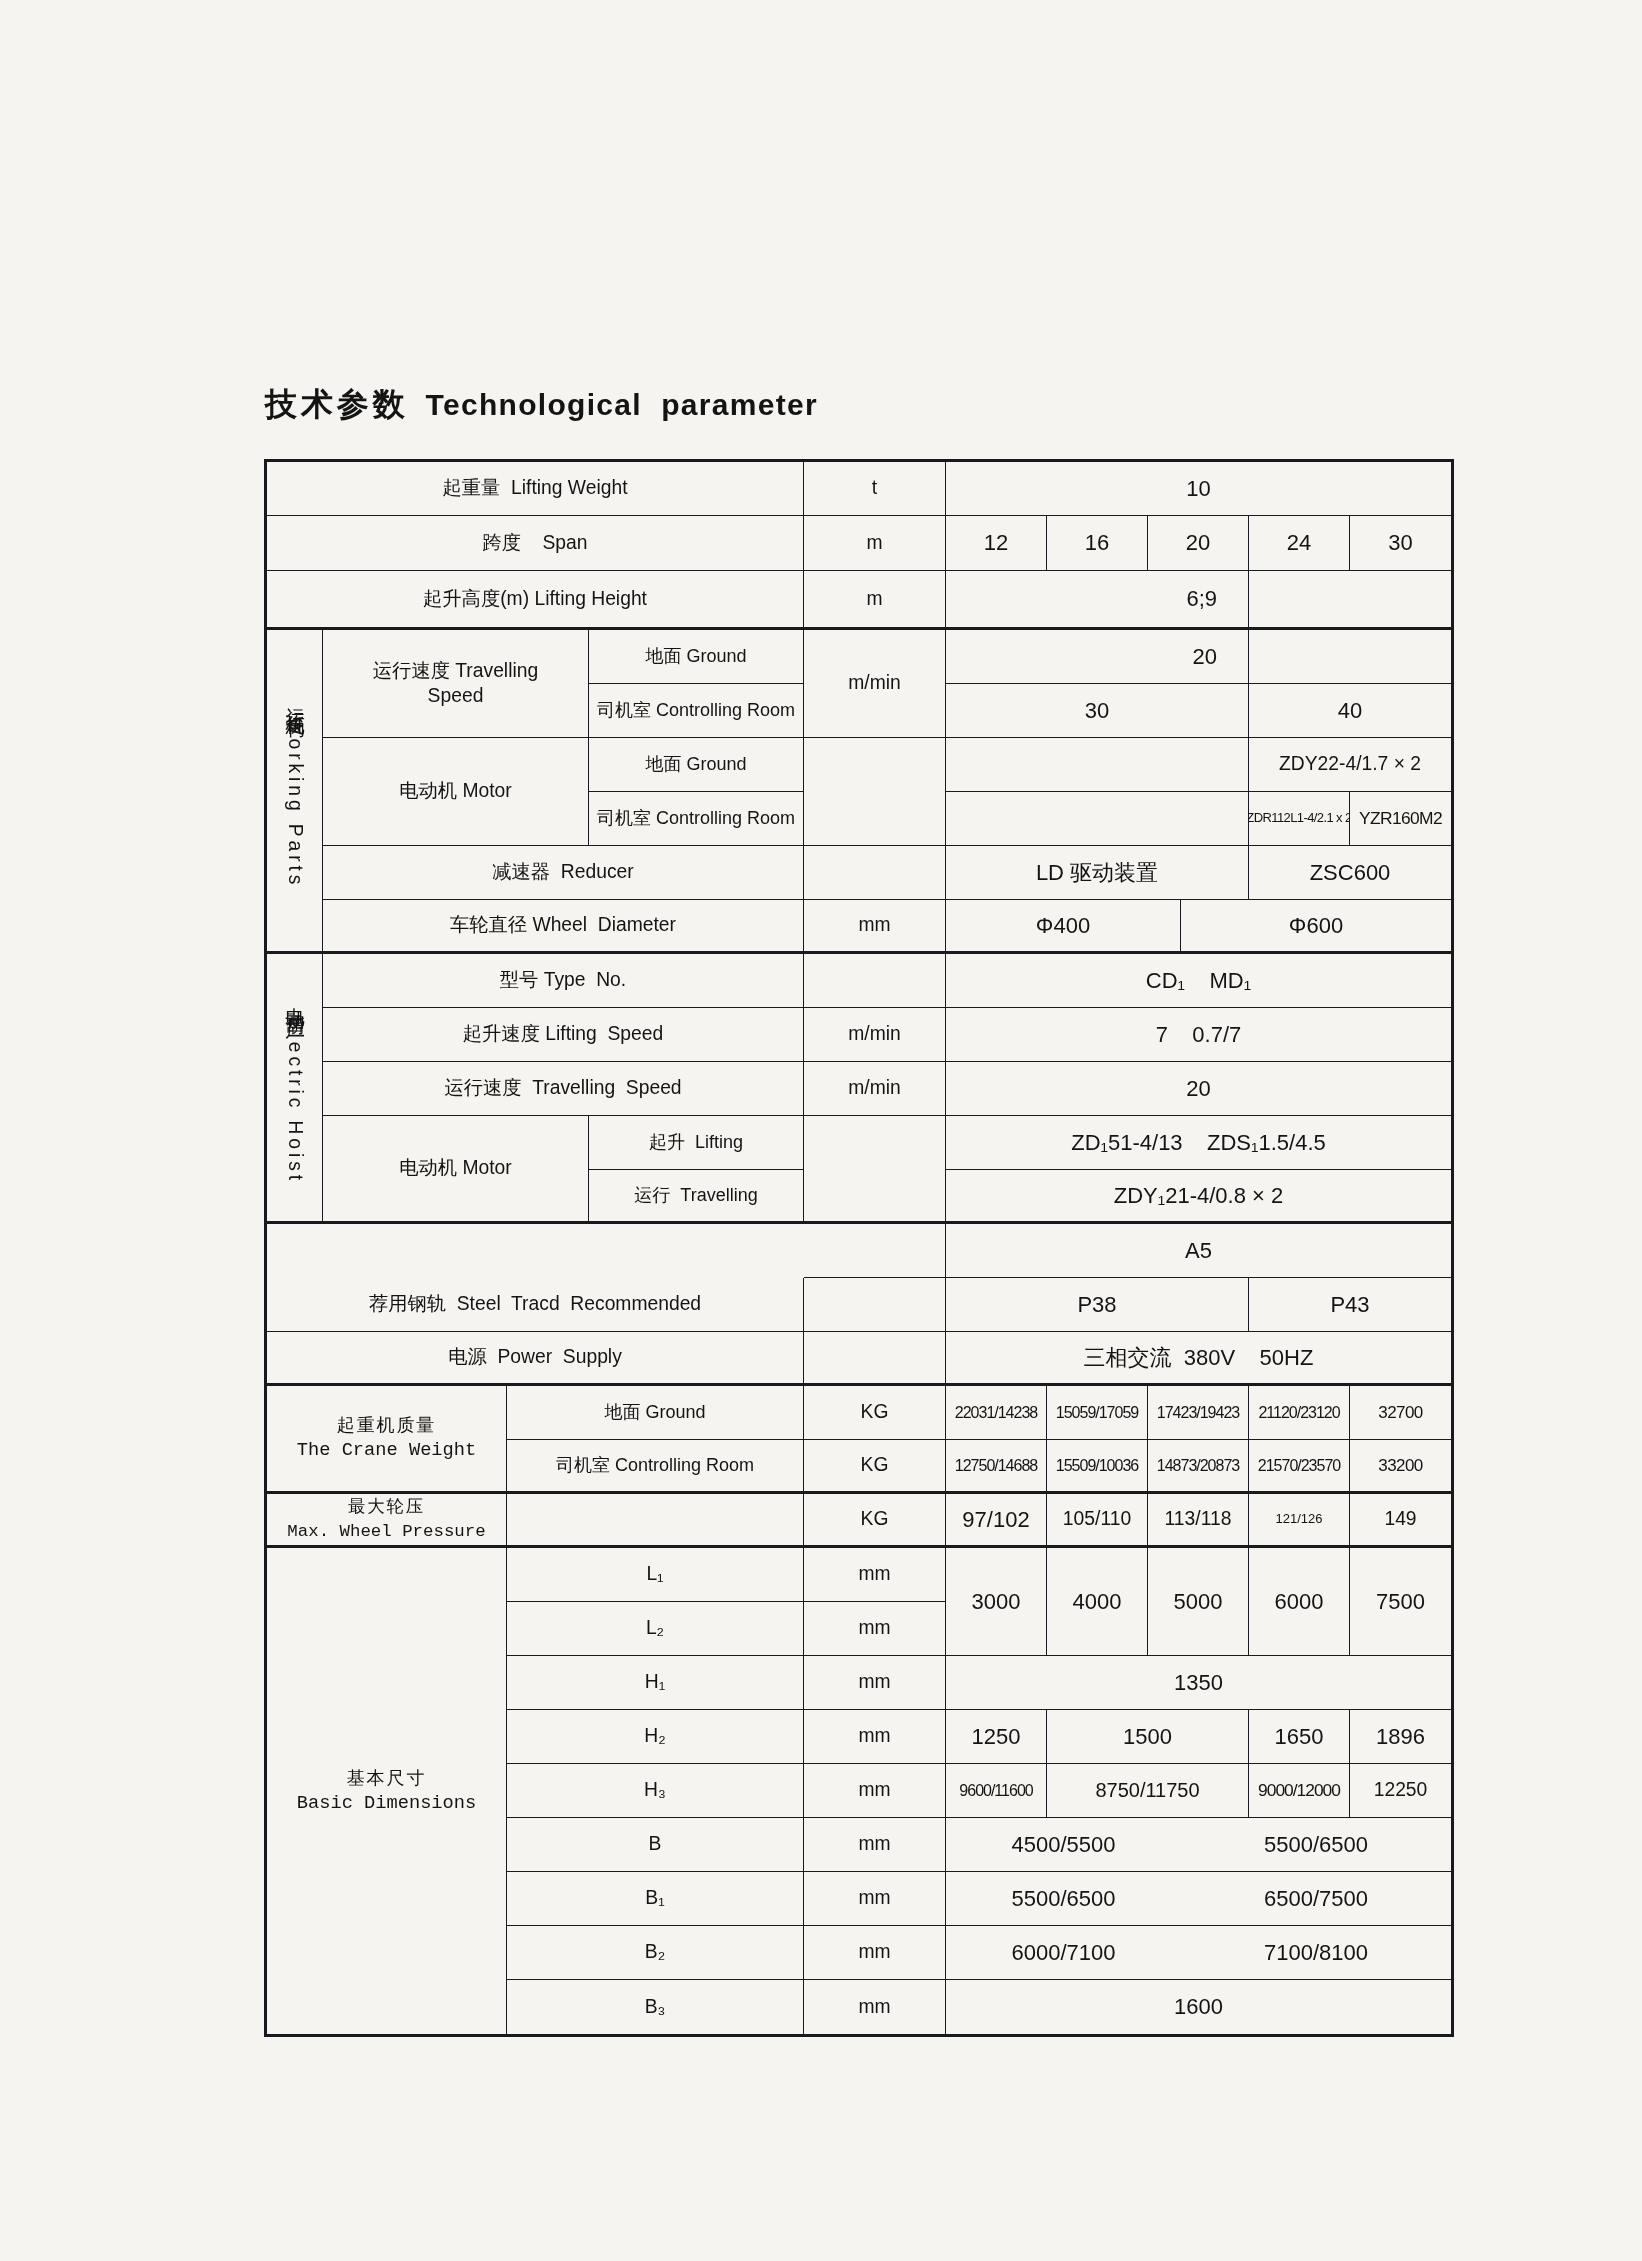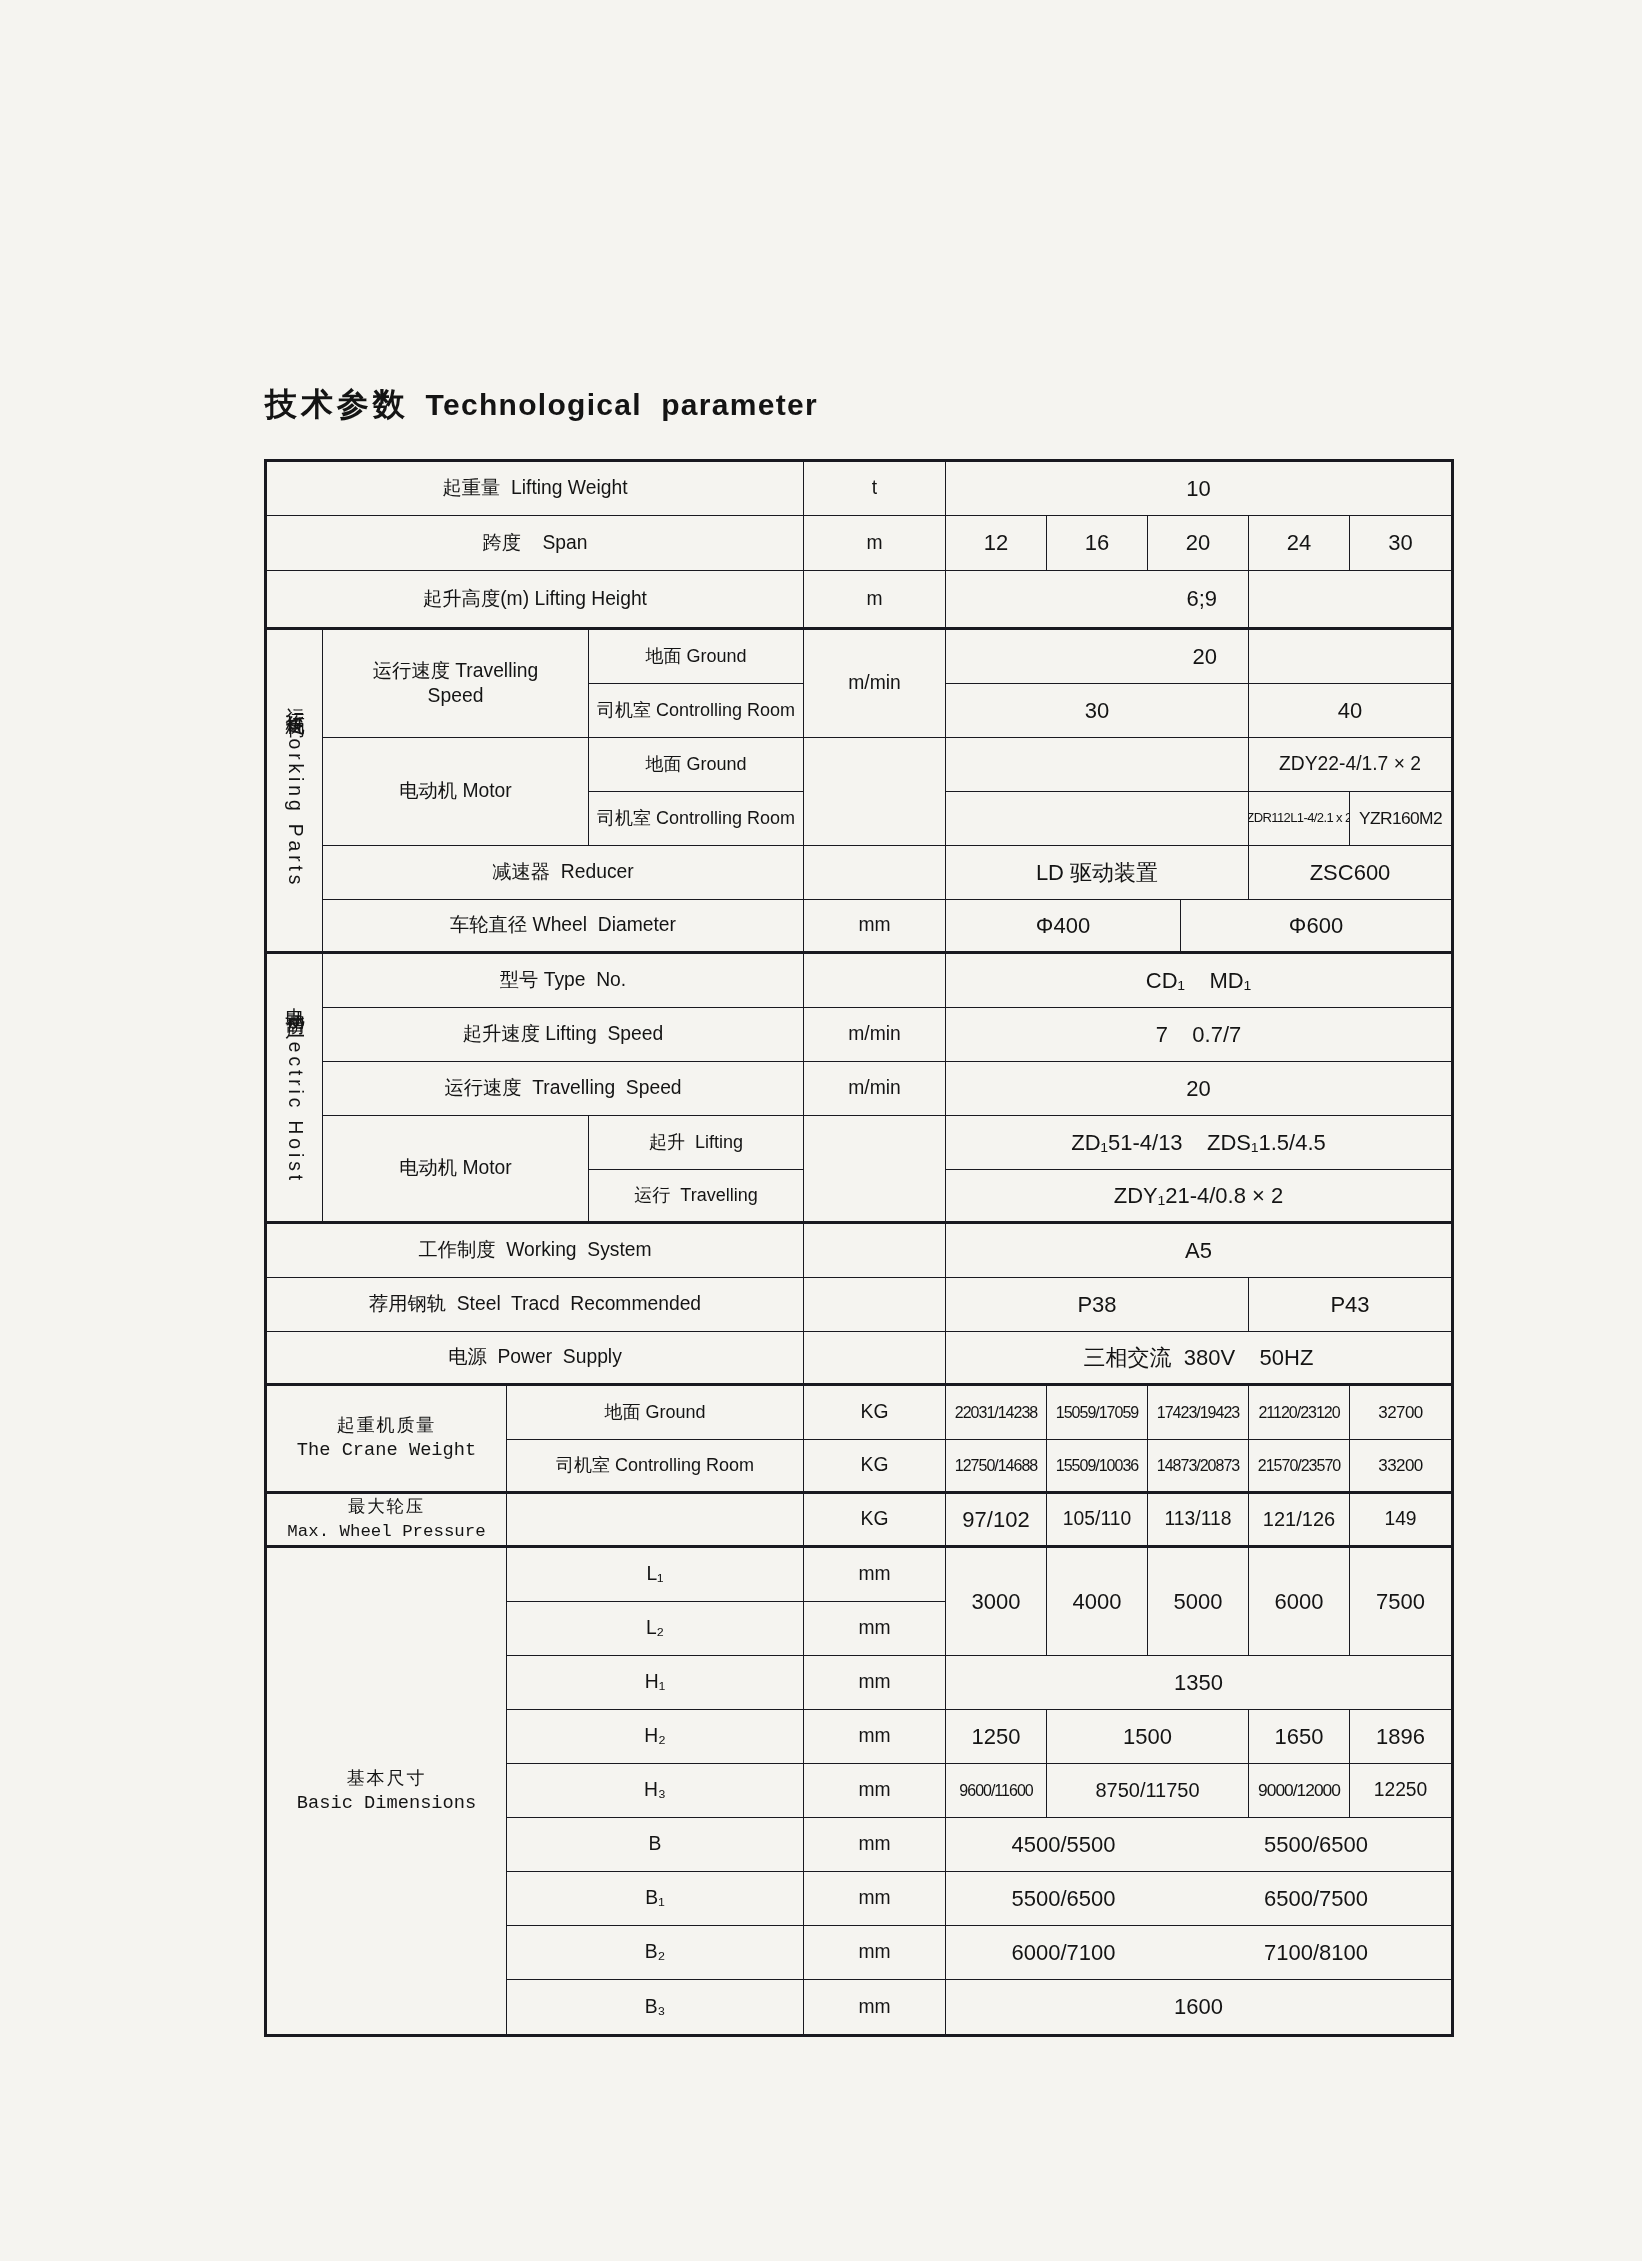--- a/index.html
+++ b/index.html
@@ -133,21 +133,20 @@
   <div class="c unit" style="grid-area:12/5/13/6">m/min</div>
   <div class="c v lc" style="grid-area:12/6/13/12">20</div>
 
   <div class="c wraplbl thick" style="grid-area:13/2/15/4">电动机  Motor</div>
   <div class="c lbl" style="grid-area:13/4/14/5;font-size:18px">起升  Lifting</div>
   <div class="c thick" style="grid-area:13/5/15/6"></div>
   <div class="c v lc" style="grid-area:13/6/14/12">ZD₁51-4/13    ZDS₁1.5/4.5</div>
   <div class="c lbl thick" style="grid-area:14/4/15/5;font-size:18px">运行  Travelling</div>
   <div class="c v thick lc" style="grid-area:14/6/15/12">ZDY₁21-4/0.8 × 2</div>
 
-  <div class="c lbl" style="grid-area:15/1/16/5">工作制度  Working  System</div>
   <div class="c" style="grid-area:15/5/16/6"></div>
   <div class="c v lc" style="grid-area:15/6/16/12">A5</div>
 
   <div class="c lbl" style="grid-area:16/1/17/5">荐用钢轨  Steel  Tracd  Recommended</div>
   <div class="c" style="grid-area:16/5/17/6"></div>
   <div class="c v" style="grid-area:16/6/17/10">P38</div>
   <div class="c v lc" style="grid-area:16/10/17/12">P43</div>
 
   <div class="c lbl thick" style="grid-area:17/1/18/5">电源  Power  Supply</div>
   <div class="c thick" style="grid-area:17/5/18/6"></div>
@@ -174,21 +173,21 @@
 
   <div class="c twoline thick" style="grid-area:20/1/21/3">
     <span class="t1" style="font-size:17.4px">最大轮压</span>
     <span class="t2" style="font-size:17.4px">Max.  Wheel  Pressure</span>
   </div>
   <div class="c thick" style="grid-area:20/3/21/5"></div>
   <div class="c unit thick" style="grid-area:20/5/21/6">KG</div>
   <div class="c v thick" style="grid-area:20/6/21/7;font-size:22px">97/102</div>
   <div class="c v thick" style="grid-area:20/7/21/8;font-size:19.3px">105/110</div>
   <div class="c v thick" style="grid-area:20/8/21/10;font-size:19.3px">113/118</div>
-  <div class="c v thick" style="grid-area:20/10/21/11;font-size:20px">121/126</div>
+  <div class="c v thick" style="grid-area:20/10/21/11;font-size:13px">121/126</div>
   <div class="c v thick lc" style="grid-area:20/11/21/12;font-size:19.3px">149</div>
 
   <div class="c twoline lr" style="grid-area:21/1/30/3">
     <span class="t1">基本尺寸</span>
     <span class="t2">Basic  Dimensions</span>
   </div>
 
   <div class="c lbl" style="grid-area:21/3/22/5">L₁</div>
   <div class="c unit" style="grid-area:21/5/22/6">mm</div>
   <div class="c v" style="grid-area:21/6/23/7">3000</div>

